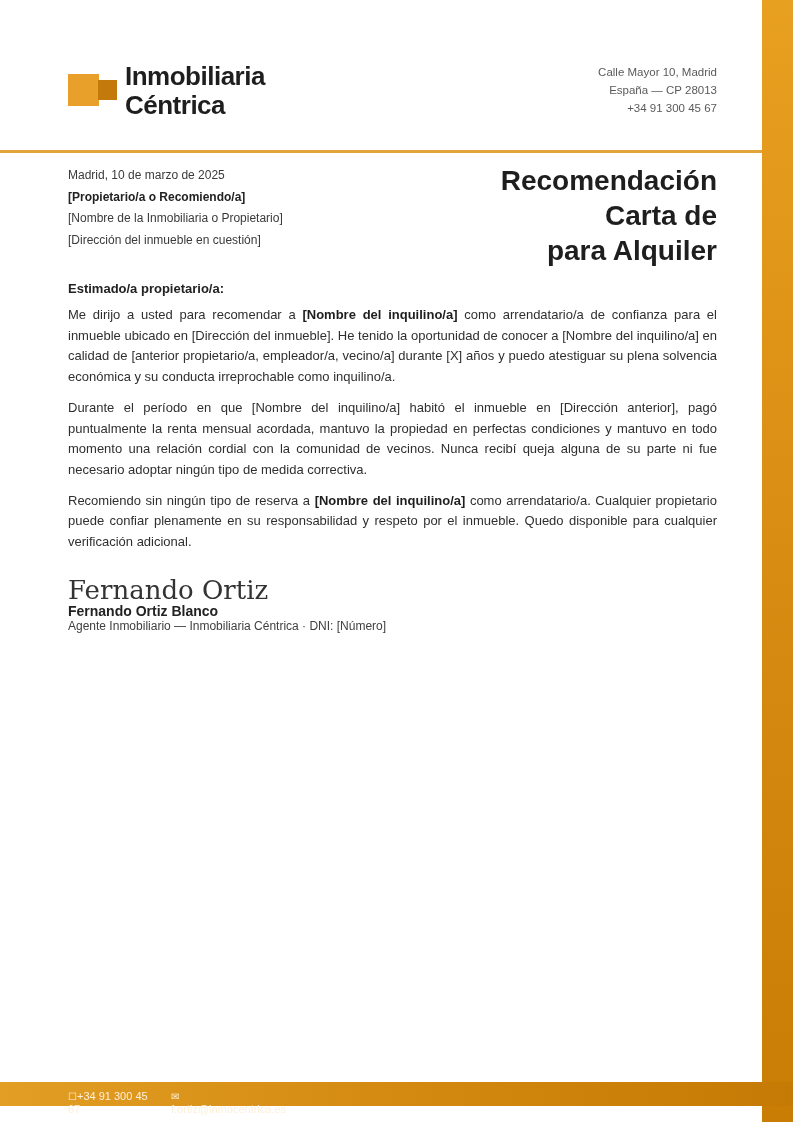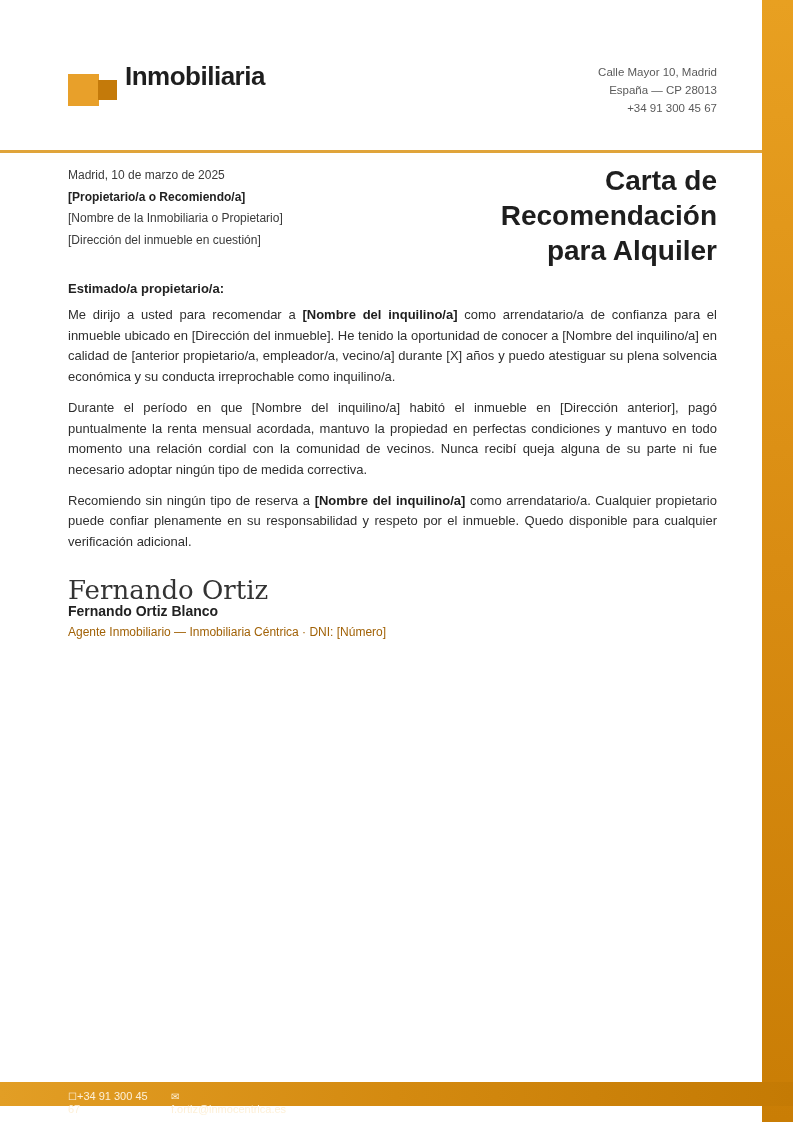--- a/index.html
+++ b/index.html
@@ -53,21 +53,21 @@
   .para {
     font-size: 13px; line-height: 20.7px; color: #2f2f2f; text-align: justify;
     margin-bottom: 10px;
   }
   .para b { color: #1e1e1e; }
 
   
   .signature { position: absolute; left: 68px; top: 577px; }
   .sig-script { font-family: "DejaVu Serif", serif; font-size: 26px; color: #333; line-height: 26px; }
   .sig-name { font-size: 14px; font-weight: bold; color: #222; line-height: 15px; margin-top: 1px; }
-  .sig-role { font-size: 12px; color: #a16207; line-height: 15px; margin-top: 6px; }
+  .sig-role { font-size: 12px; color: #404040; line-height: 15px; }
 
   
   .footer {
     position: absolute; left: 0; top: 1082px; width: 793px; height: 24px;
     background: linear-gradient(90deg, #E29E25 0%, #D48A10 50%, #C47A04 100%);
   }
   .footer-item { position: absolute; top: 8px; font-size: 11px; line-height: 13px; color: #fdf0d8; }
   .footer-phone { left: 68px; width: 85px; }
   .footer-email { left: 171px; }
   .footer-icon { font-size: 10px; }
@@ -79,41 +79,42 @@
 
   <div class="side-stripe"></div>
 
   <div class="logo">
     <div class="logo-mark">
       <div class="logo-big"></div>
       <div class="logo-small"></div>
     </div>
     <div class="logo-text">
       <div>Inmobiliaria</div>
+      <div>Céntrica</div>
     </div>
   </div>
 
   <div class="header-address">
     <div>Calle Mayor 10, Madrid</div>
     <div>España — CP 28013</div>
     <div>+34 91 300 45 67</div>
   </div>
 
   <div class="header-rule"></div>
 
   <div class="recipient">
     <div>Madrid, 10 de marzo de 2025</div>
     <div class="bold">[Propietario/a o Recomiendo/a]</div>
     <div>[Nombre de la Inmobiliaria o Propietario]</div>
     <div>[Dirección del inmueble en cuestión]</div>
   </div>
 
   <div class="doc-title">
+    <div>Recomendación</div>
     <div>Carta de</div>
-    <div>Recomendación</div>
     <div>para Alquiler</div>
   </div>
 
   <div class="letter-body">
     <div class="salutation">Estimado/a propietario/a:</div>
     <p class="para"><span>Me dirijo a usted para recomendar a </span><b>[Nombre del inquilino/a]</b><span> como arrendatario/a de confianza para el inmueble ubicado en [Dirección del inmueble]. He tenido la oportunidad de conocer a [Nombre del inquilino/a] en calidad de [anterior propietario/a, empleador/a, vecino/a] durante [X] años y puedo atestiguar su plena solvencia económica y su conducta irreprochable como inquilino/a.</span></p>
     <p class="para">Durante el período en que [Nombre del inquilino/a] habitó el inmueble en [Dirección anterior], pagó puntualmente la renta mensual acordada, mantuvo la propiedad en perfectas condiciones y mantuvo en todo momento una relación cordial con la comunidad de vecinos. Nunca recibí queja alguna de su parte ni fue necesario adoptar ningún tipo de medida correctiva.</p>
     <p class="para"><span>Recomiendo sin ningún tipo de reserva a </span><b>[Nombre del inquilino/a]</b><span> como arrendatario/a. Cualquier propietario puede confiar plenamente en su responsabilidad y respeto por el inmueble. Quedo disponible para cualquier verificación adicional.</span></p>
   </div>
 

